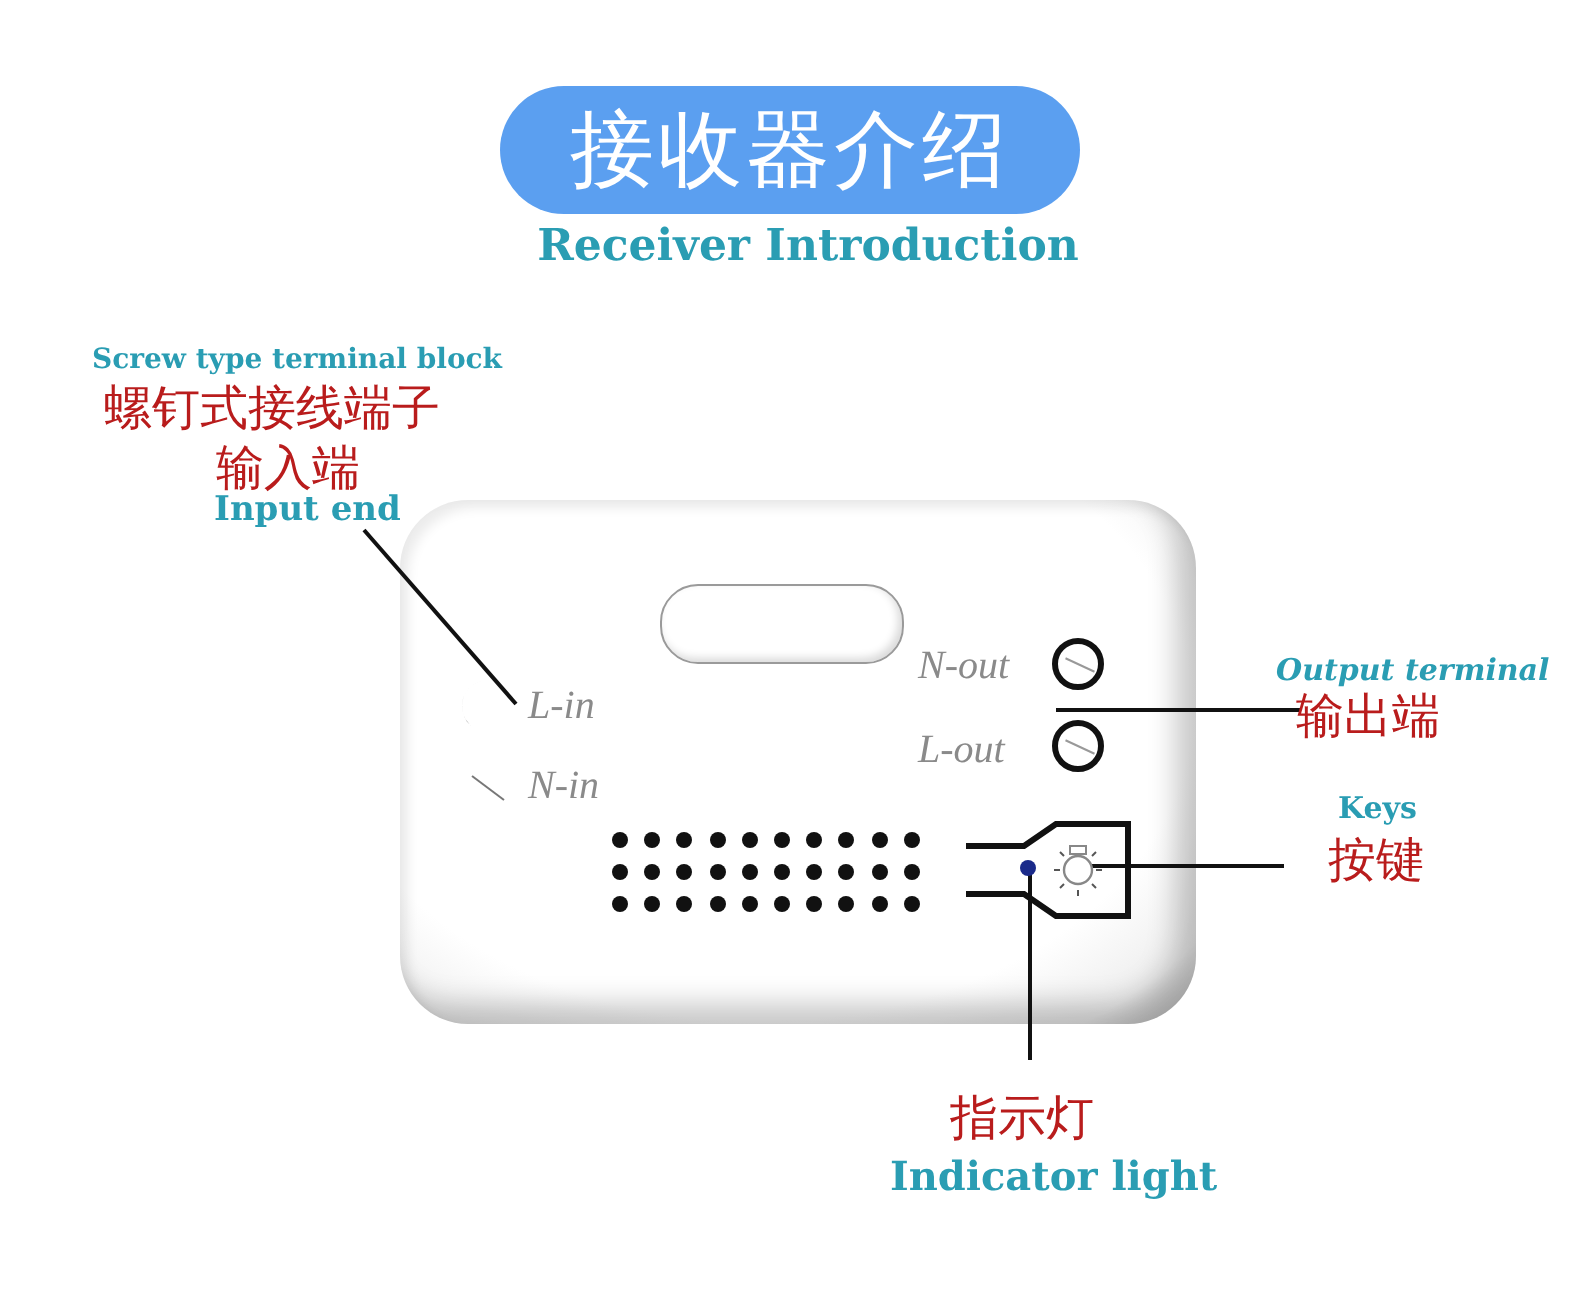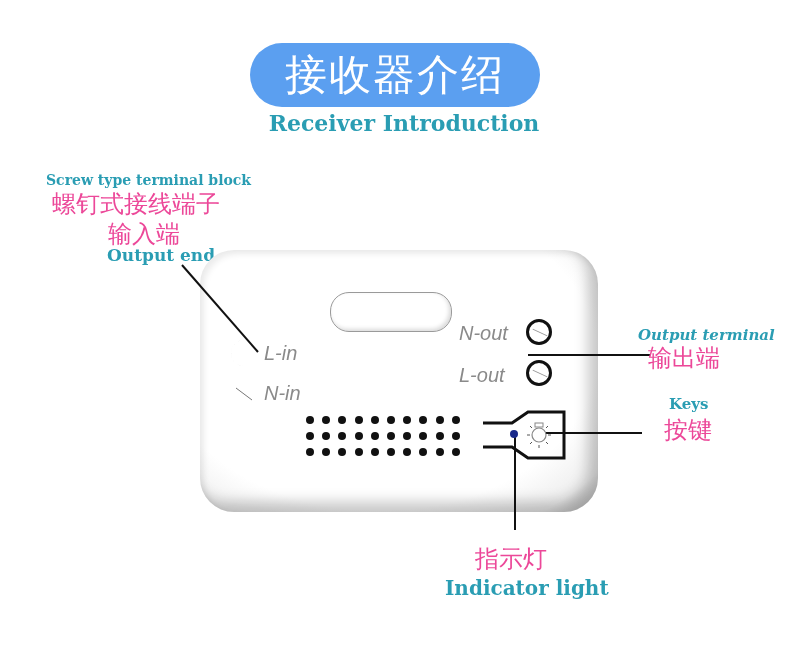--- a/index.html
+++ b/index.html
@@ -5,51 +5,51 @@
   html, body { margin: 0; padding: 0; background: #ffffff; }
   body { width: 790px; height: 654px; position: relative; overflow: hidden; font-family: "DejaVu Sans", sans-serif; }
   .abs { position: absolute; }
   .title-pill {
     left: 250px; top: 43px; width: 290px; height: 64px;
     background: #5b9ff0; border-radius: 32px;
     color: #ffffff; font-size: 42px; font-weight: normal;
     display: flex; align-items: center; justify-content: center; letter-spacing: 2px;
   }
   .en-label { color: #2a9db3; font-family: "DejaVu Serif", serif; font-weight: bold; white-space: nowrap; }
-  .cn-label { color: #ec4899; font-family: Liberation Serif, serif; white-space: nowrap; }
+  .cn-label { color: #b91c1c; font-family: Liberation Serif, serif; white-space: nowrap; }
   .subtitle { left: 0; width: 808px; top: 110px; text-align: center; font-size: 22px; }
   .device {
     left: 200px; top: 250px; width: 398px; height: 262px;
     border-radius: 34px;
     background: radial-gradient(ellipse at 45% 40%, #ffffff 70%, #eeeeee 88%, #b8b8b8 100%);
     box-shadow: inset -10px -10px 14px rgba(0,0,0,0.22), inset 4px 4px 6px rgba(0,0,0,0.08);
   }
   .slot {
     left: 330px; top: 292px; width: 120px; height: 38px; border-radius: 19px;
     background: #ffffff; border: 1px solid #9a9a9a;
     box-shadow: inset -2px -2px 4px rgba(0,0,0,0.15);
   }
-  .term-label { color: #8a8a8a; font-style: italic; font-size: 20px; font-family: Liberation Sans, sans-serif; }
+  .term-label { color: #8a8a8a; font-style: italic; font-size: 20px; font-family: Liberation Serif, serif; }
   .screw { width: 26px; height: 26px; border-radius: 50%; border: 3px solid #111; box-sizing: border-box; background: #fff; }
   .screw::after { content: ""; position: absolute; left: 3px; top: 10px; width: 16px; height: 1px; background: #999; transform: rotate(25deg); }
   .grille { left: 306px; top: 416px; display: grid; grid-template-columns: repeat(10, 16.2px); grid-row-gap: 8px; }
   .grille span { width: 8px; height: 8px; border-radius: 50%; background: #111; display: block; }
 </style>
 </head>
 <body>
 
 <div class="abs title-pill">
   <span>接收器介绍</span>
 </div>
 <div class="abs en-label subtitle">Receiver Introduction</div>
 
 <div class="abs en-label" style="left:46px;top:172px;font-size:14px;">Screw type terminal block</div>
 <div class="abs cn-label" style="left:52px;top:188px;font-size:24px;">螺钉式接线端子</div>
 <div class="abs cn-label" style="left:108px;top:218px;font-size:24px;">输入端</div>
-<div class="abs en-label" style="left:107px;top:245px;font-size:17px;">Output end</div>
+<div class="abs en-label" style="left:107px;top:245px;font-size:17px;">Input end</div>
 
 <div class="abs device"></div>
 <div class="abs slot"></div>
 
 <svg class="abs" style="left:0;top:0;" width="790" height="654">
   <line x1="182" y1="265" x2="258" y2="352" stroke="#111" stroke-width="2"></line>
   <line x1="528" y1="355" x2="650" y2="355" stroke="#111" stroke-width="2"></line>
   <line x1="540" y1="433" x2="642" y2="433" stroke="#111" stroke-width="2"></line>
   <line x1="515" y1="436" x2="515" y2="530" stroke="#111" stroke-width="2"></line>
 

